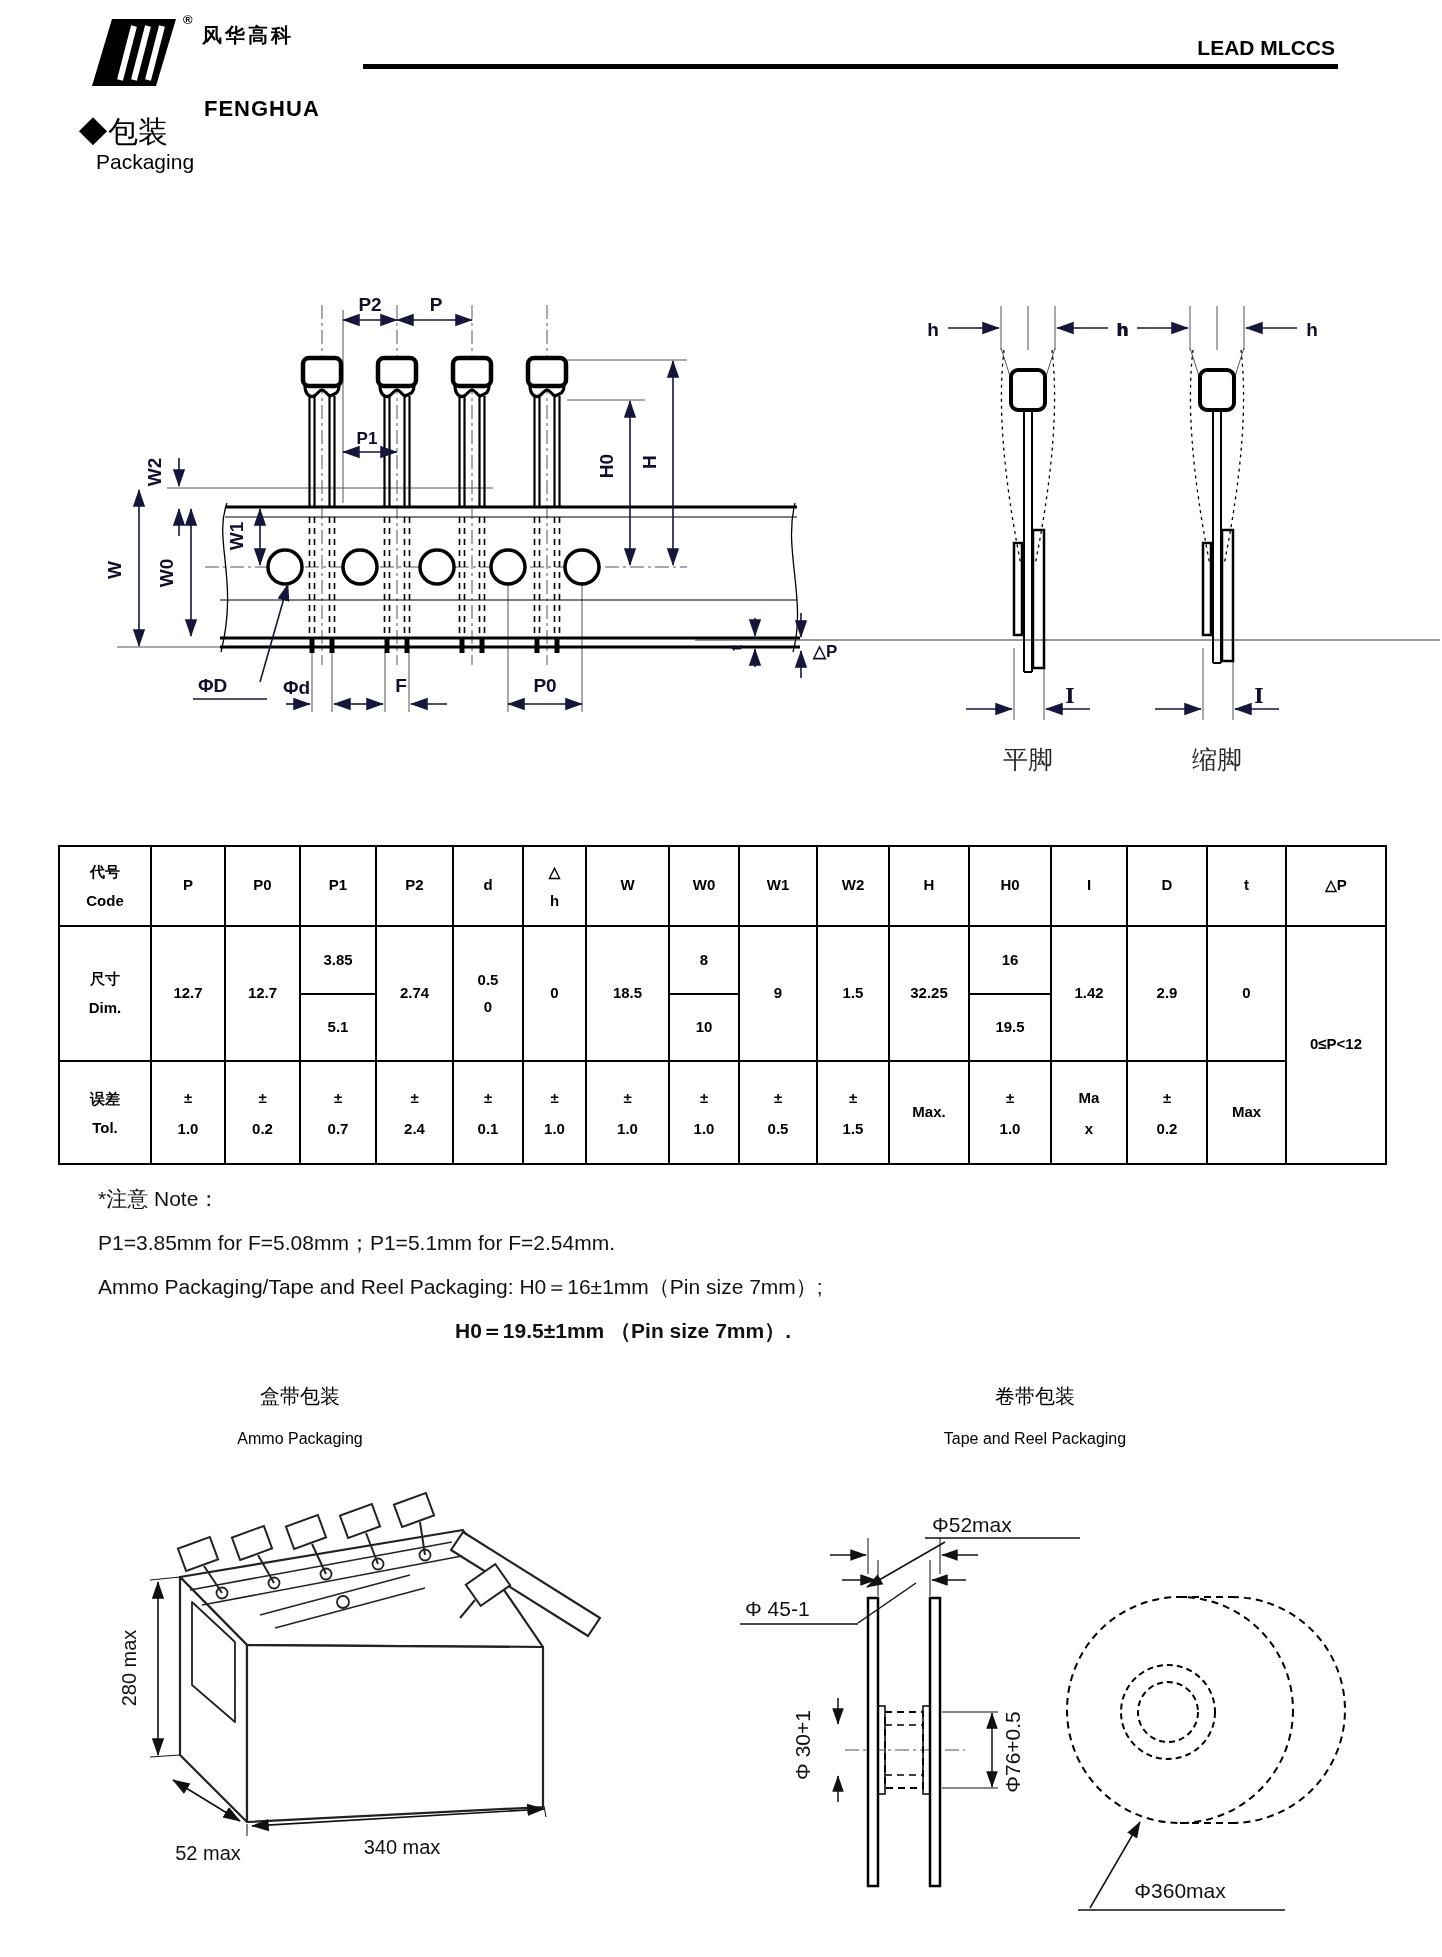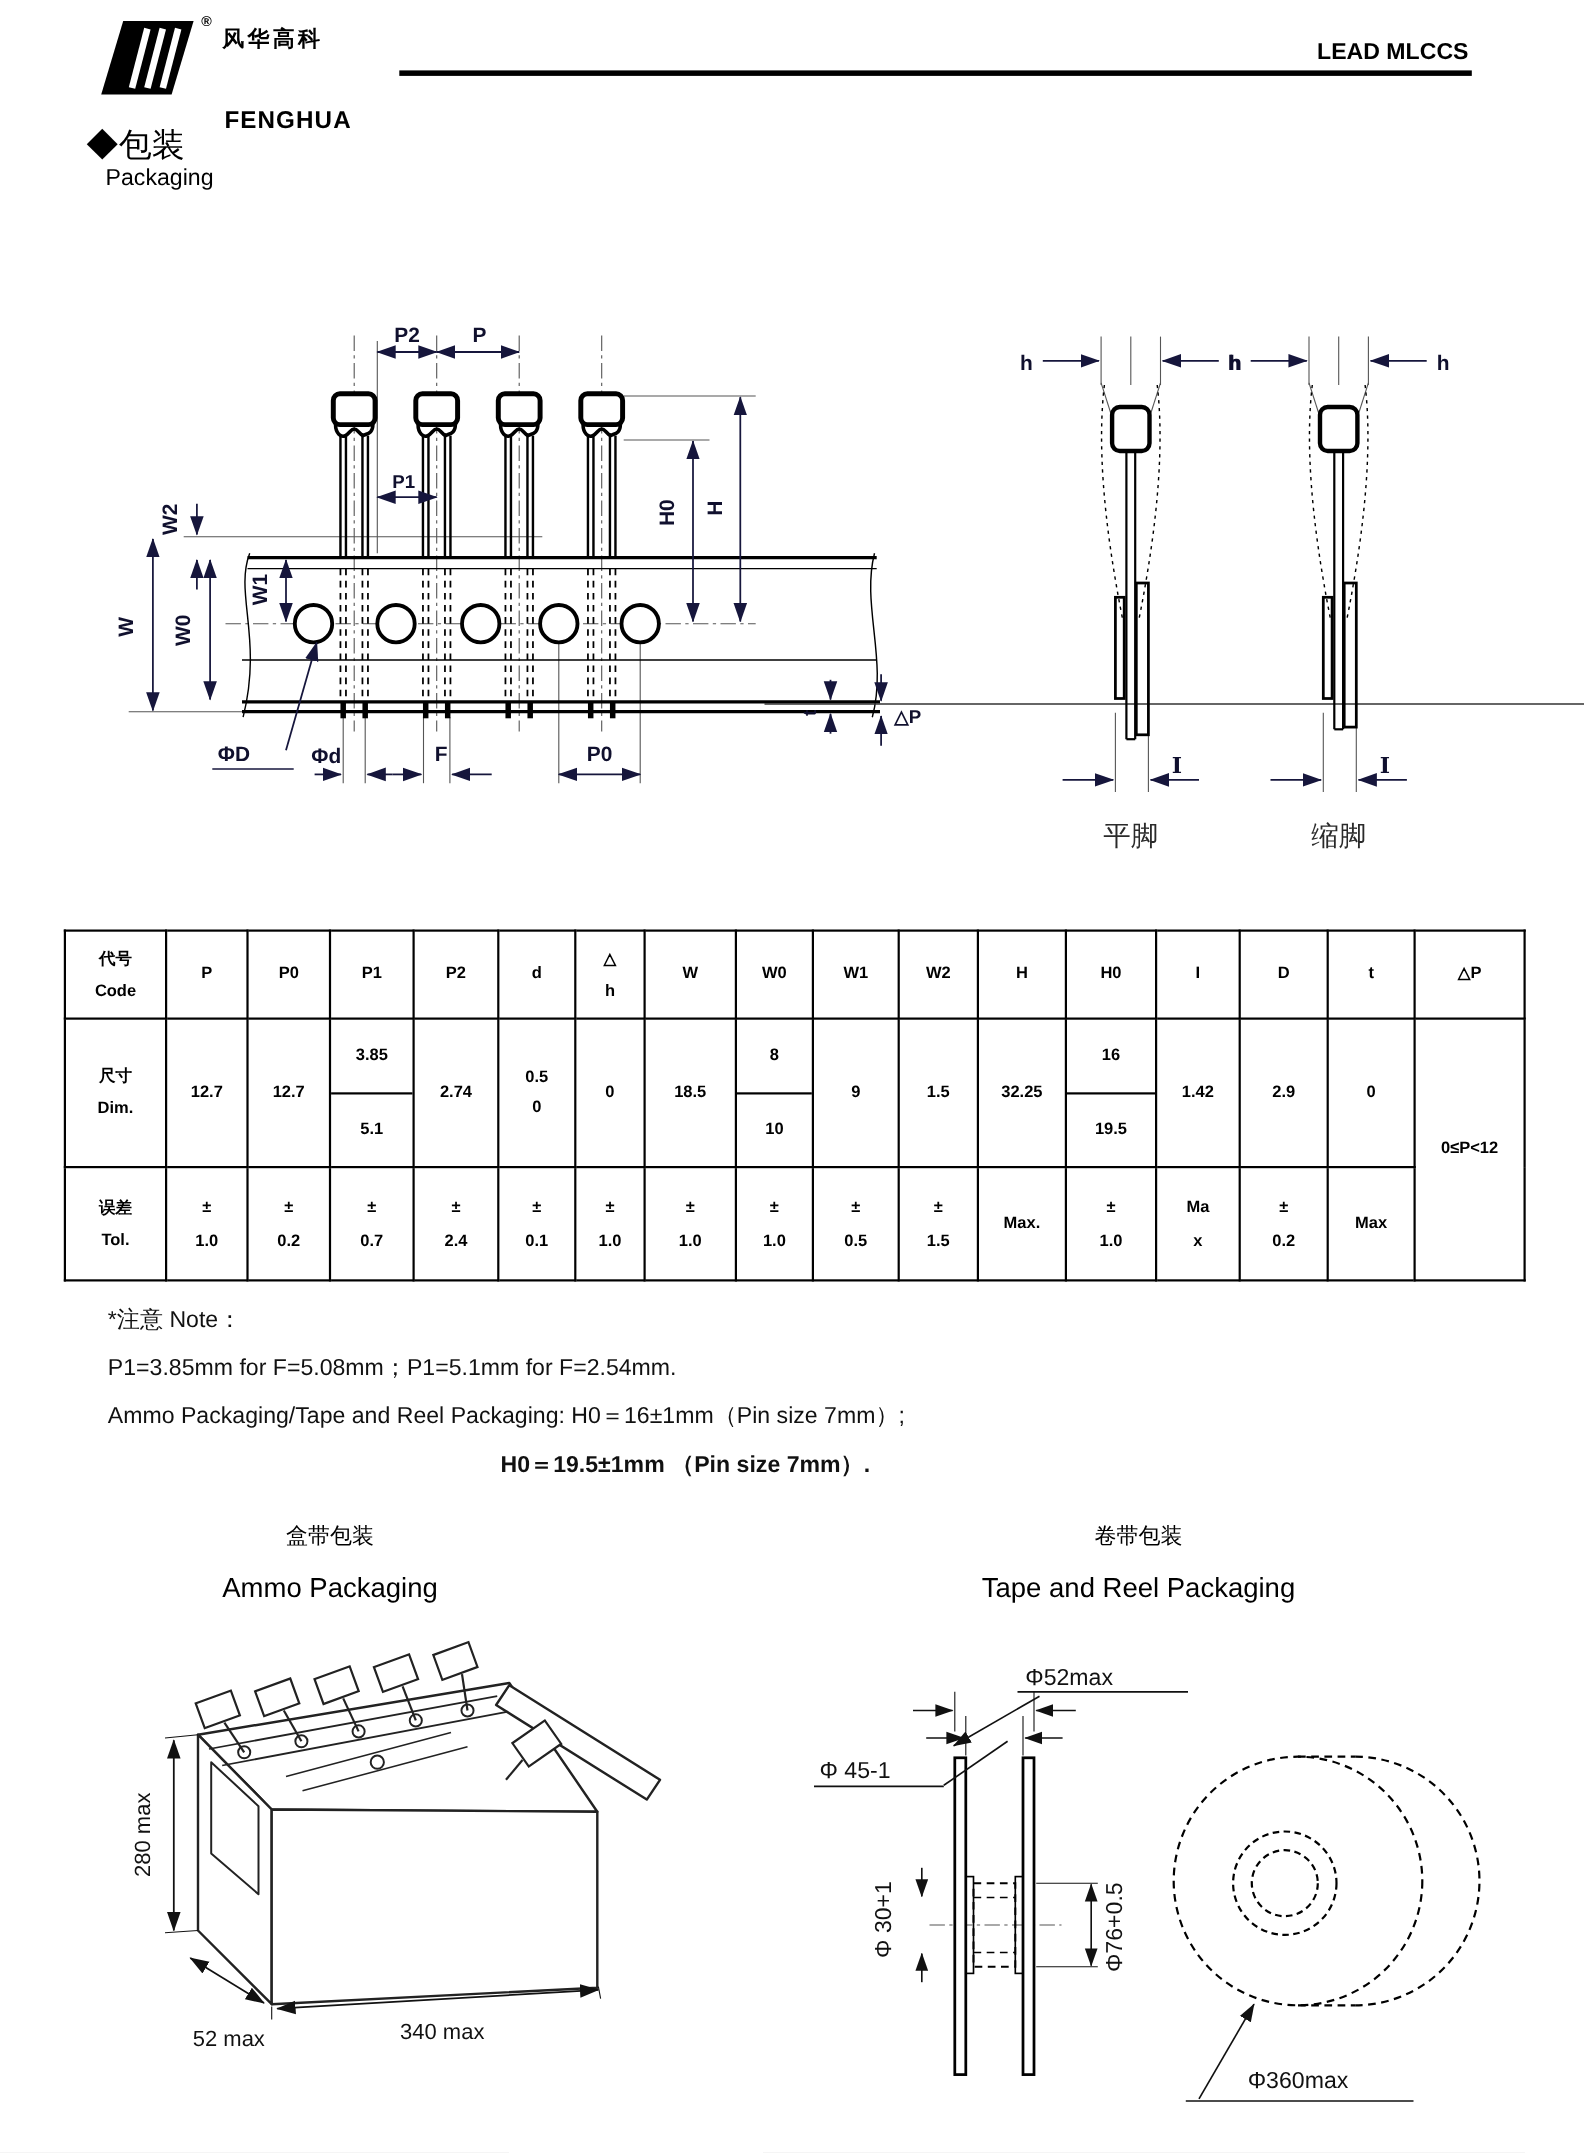--- a/index.html
+++ b/index.html
@@ -26,21 +26,21 @@
   .bt{border-top:2px solid #000;}
   .twoline div{line-height:1.0;}
   .twoline .l2{margin-top:12px;}
   .pmcell div{line-height:1.0;}
   .pmcell .l2{margin-top:16px;}
   
   .note{font-size:21px;color:#111;white-space:nowrap;}
   
   .cap-block{text-align:center;}
   .cap-cn{font-size:20px;}
-  .cap-en{font-size:25px;margin-top:20px;}
+  .cap-en{font-size:16px;margin-top:20px;}
   svg text{font-family:"Liberation Sans",sans-serif;}
   .dimtxt{font-size:19px;font-weight:bold;fill:#10102e;}
   .dimtxt-s{font-size:17px;font-weight:bold;fill:#10102e;}
   .cjk{font-size:25px;fill:#2a2a2a;}
   .seriftxt{font-family:"DejaVu Serif",serif;font-size:20px;font-weight:bold;fill:#10102e;}
   .lbl20{font-size:20px;fill:#111;}
   .lbl21{font-size:21px;fill:#111;}
 </style>
 </head>
 <body>

